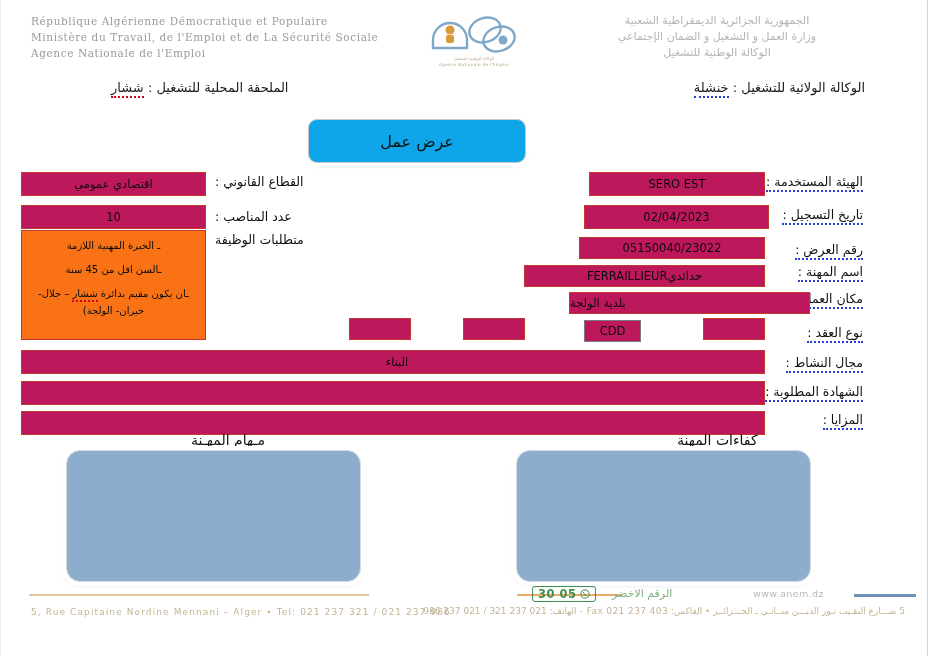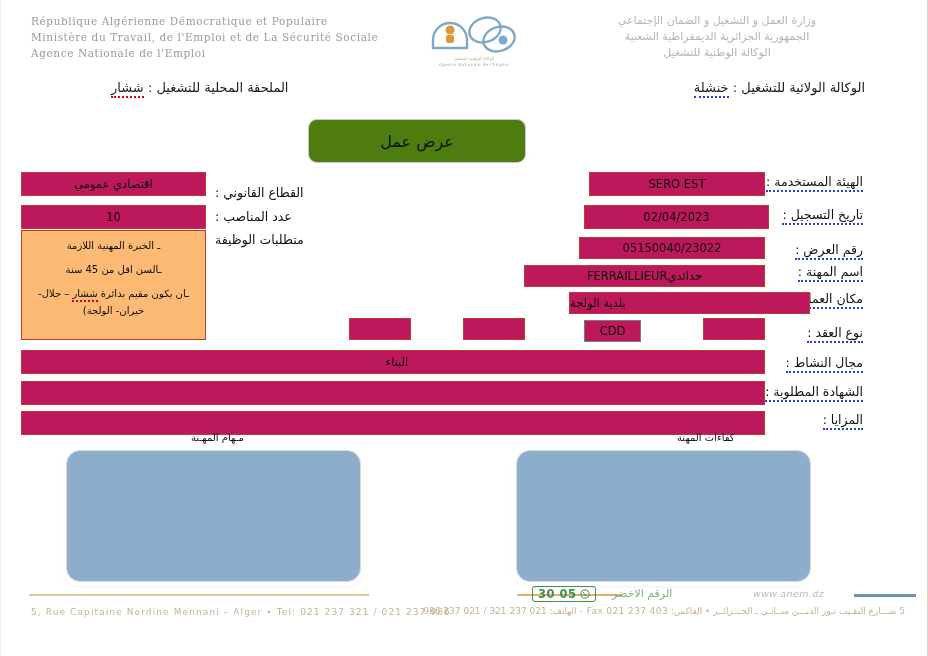--- a/index.html
+++ b/index.html
@@ -57,21 +57,21 @@
     border-bottom:2.5px dotted #d0021b;padding-bottom:1px;
     text-decoration:none;
   }
   .sq-blue{
     border-bottom:2.5px dotted #2b3fd0;padding-bottom:1px;
   }
 
   
   .title-box{
     position:absolute;left:307px;top:119px;width:216px;height:42px;
-    background:#4d7c0f;
+    background:#0ea5e9;
     border:1px solid #c7c7cf;
     border-radius:9px;
     box-shadow:0 0 0 4px #ffffff, 0 2px 4px rgba(0,0,0,.28);
     display:flex;align-items:center;justify-content:center;
   }
   .title-box span{
     direction:rtl;font-size:16px;color:#111;letter-spacing:1px;
   }
 
   
@@ -90,30 +90,30 @@
 
   .lbl{
     position:absolute;
     direction:rtl;font-size:12.5px;color:#111;white-space:nowrap;
   }
   .lbl .u{border-bottom:2.5px dotted #2b3fd0;padding-bottom:1px;}
 
   
   .reqbox{
     position:absolute;left:20px;top:230px;width:185px;height:110px;
-    background:#fdba74;border:1.4px solid #c0392b;box-sizing:border-box;
+    background:#f97316;border:1.4px solid #c0392b;box-sizing:border-box;
     direction:rtl;padding:6px 8px 0 8px;
     font-size:10px;line-height:17px;color:#0b0b0b;text-align:center;
   }
   .reqbox .ln{margin-bottom:7px;}
   .reqbox .hl{border-bottom:2.5px dotted #d0021b;padding-bottom:1px;}
 
   
   .blabel{
-    position:absolute;direction:rtl;font-size:10px;color:#111;white-space:nowrap;text-align:center;
+    position:absolute;direction:rtl;font-size:14px;color:#111;white-space:nowrap;text-align:center;
   }
   .bigbox{
     position:absolute;
     background:#8cadcc;
     border:1px solid #d8d8de;
     border-radius:14px;
     box-shadow:0 0 0 4px #ffffff, 0 2px 5px rgba(0,0,0,.25);
   }
 
   
@@ -132,21 +132,21 @@
     color:#3e8f4d;font-size:11.5px;font-weight:bold;
     padding:0px 5px;letter-spacing:.5px;
     display:flex;align-items:center;gap:3px;
   }
   .green-lbl{
     position:absolute;left:611px;top:587px;
     color:#7fb07f;font-size:11px;direction:rtl;white-space:nowrap;text-align:center;
   }
   .site{
     position:absolute;left:752px;top:588px;
-    color:#b9b9b9;font-size:9.5px;letter-spacing:.4px;white-space:nowrap;font-style:italic;
+    color:#b9b9b9;font-size:9.5px;letter-spacing:.4px;white-space:nowrap;
   }
   .foot-fr{
     position:absolute;left:30px;top:607px;
     color:#c3b393;font-size:9px;letter-spacing:1.1px;white-space:nowrap;
   }
   .foot-ar{
     position:absolute;right:22px;top:606px;
     color:#c3b393;font-size:9px;direction:rtl;letter-spacing:.4px;white-space:nowrap;
   }
 </style>
@@ -171,22 +171,22 @@
         <ellipse cx="80" cy="29" rx="16" ry="12" fill="none" stroke="#7fa8c9" stroke-width="2.4" transform="rotate(-18 80 29)"></ellipse>
         <circle cx="84" cy="30" r="4.5" fill="#7fa8c9"></circle>
       </svg>
       <div class="logo-cap">
         <span>الوكالة الوطنية للتشغيل</span><br>
         <span>Agence Nationale de l'Emploi</span>
       </div>
     </div>
 
     <div class="hdr-ar">
+      <div>الجمهورية الجزائرية الديمقراطية الشعبية</div>
       <div>وزارة العمل و التشغيل و الضمان الإجتماعي</div>
-      <div>الجمهورية الجزائرية الديمقراطية الشعبية</div>
       <div>الوكالة الوطنية للتشغيل</div>
     </div>
   </div>
 
   <div class="sub-left">
     <span>الملحقة المحلية للتشغيل :</span>
     <span class="sq-red">ششار</span>
   </div>
   <div class="sub-right">
     <span>الوكالة الولائية للتشغيل :</span>
@@ -251,21 +251,21 @@
   <div class="fbox center" style="left:20px;top:350px;width:744px;height:24px;padding-left:8px;">
     <span>البناء</span>
   </div>
   <div class="fbox center" style="left:20px;top:381px;width:744px;height:24px;">
     <span></span>
   </div>
   <div class="fbox center" style="left:20px;top:411px;width:744px;height:24px;">
     <span></span>
   </div>
 
-  <div class="lbl" style="left:214px;top:174px;margin-top:11px;">
+  <div class="lbl" style="left:214px;top:174px;">
     <span>القطاع القانوني :</span>
   </div>
   <div class="lbl" style="left:214px;top:209px;">
     <span>عدد المناصب :</span>
   </div>
   <div class="lbl" style="left:214px;top:232px;">
     <span>متطلبات الوظيفة</span>
   </div>
 
   <div class="fbox center" style="left:20px;top:172px;width:185px;height:24px;">

